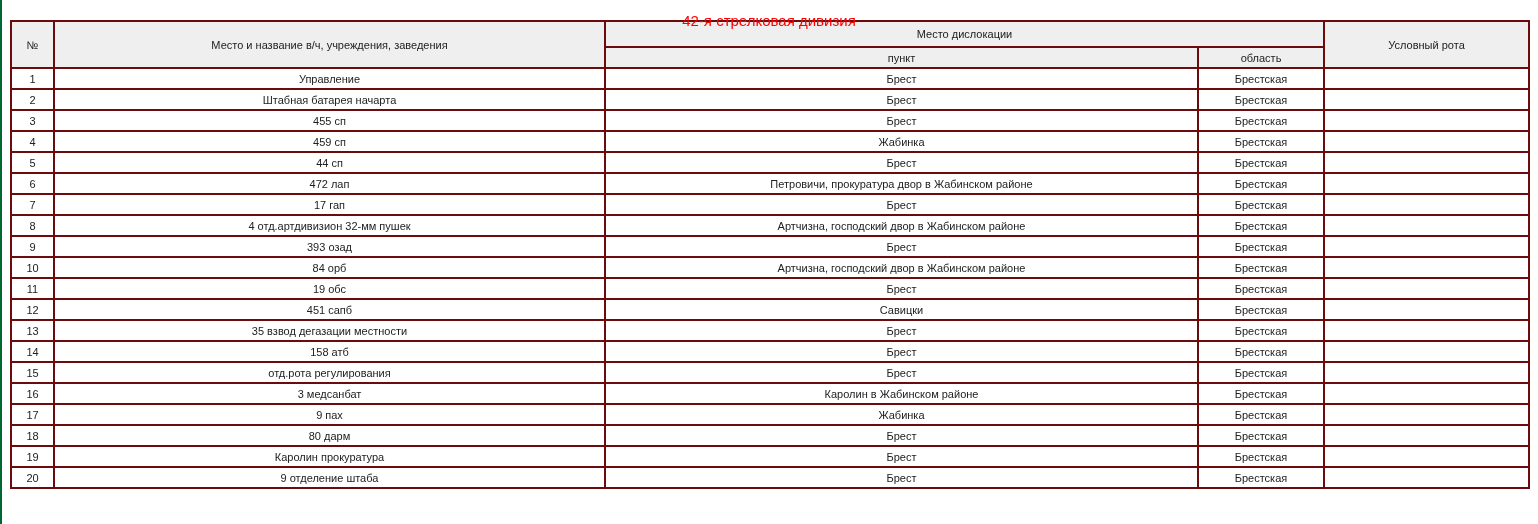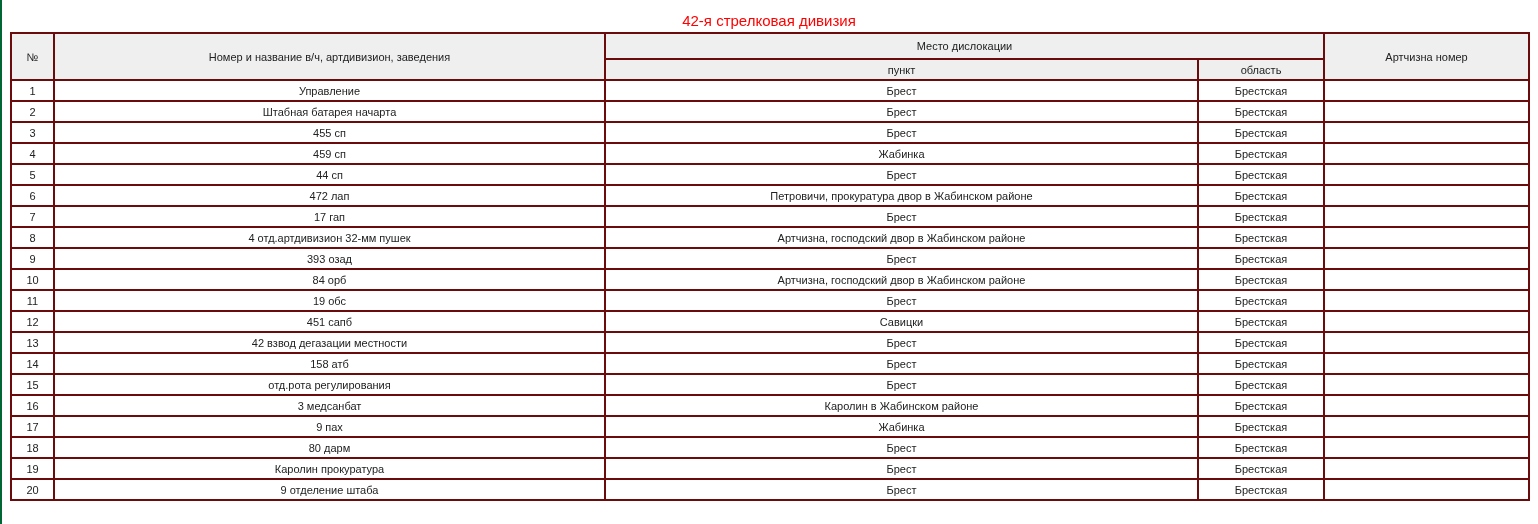--- a/index.html
+++ b/index.html
@@ -14,21 +14,21 @@
     width:1538px;height:524px;position:relative;overflow:hidden;
     font-family:"Liberation Sans","DejaVu Sans",sans-serif;
     color:var(--text-color);
   }
   .left-bar{
     position:absolute;left:0;top:0;width:2px;height:524px;
     background:var(--left-bar);
   }
   .page-title{
     width:100%;text-align:center;
-    padding-top:12px;height:32px;box-sizing:border-box;
+    padding-top:12px;height:20px;box-sizing:border-box;
     color:var(--title-color);font-size:15px;line-height:18px;
   }
   table.units{
     margin-left:10px;
     width:1518px;
     border-collapse:collapse;
     table-layout:fixed;
     font-size:11px;
   }
   table.units th, table.units td{
@@ -65,23 +65,23 @@
   <colgroup>
     <col class="c-num">
       <col class="c-name">
       <col class="c-point">
       <col class="c-region">
       <col class="c-code">
   </colgroup>
   <thead>
     <tr class="h1">
       <th rowspan="2">№</th>
-      <th rowspan="2">Номер и название в/ч, артдивизион, заведения</th>
+      <th rowspan="2">Место и название в/ч, учреждения, заведения</th>
       <th colspan="2">Место дислокации</th>
-      <th rowspan="2">Артчизна номер</th>
+      <th rowspan="2">Условный рота</th>
     </tr>
     <tr class="h2">
       <th>пункт</th>
       <th>область</th>
     </tr>
   </thead>
   <tbody id="rows">
       <tr>
         <td>1</td>
         <td>Управление</td>
@@ -161,21 +161,21 @@
       </tr>
       <tr>
         <td>12</td>
         <td>451 сапб</td>
         <td>Савицки</td>
         <td>Брестская</td>
         <td></td>
       </tr>
       <tr>
         <td>13</td>
-        <td>42 взвод дегазации местности</td>
+        <td>35 взвод дегазации местности</td>
         <td>Брест</td>
         <td>Брестская</td>
         <td></td>
       </tr>
       <tr>
         <td>14</td>
         <td>158 атб</td>
         <td>Брест</td>
         <td>Брестская</td>
         <td></td>

